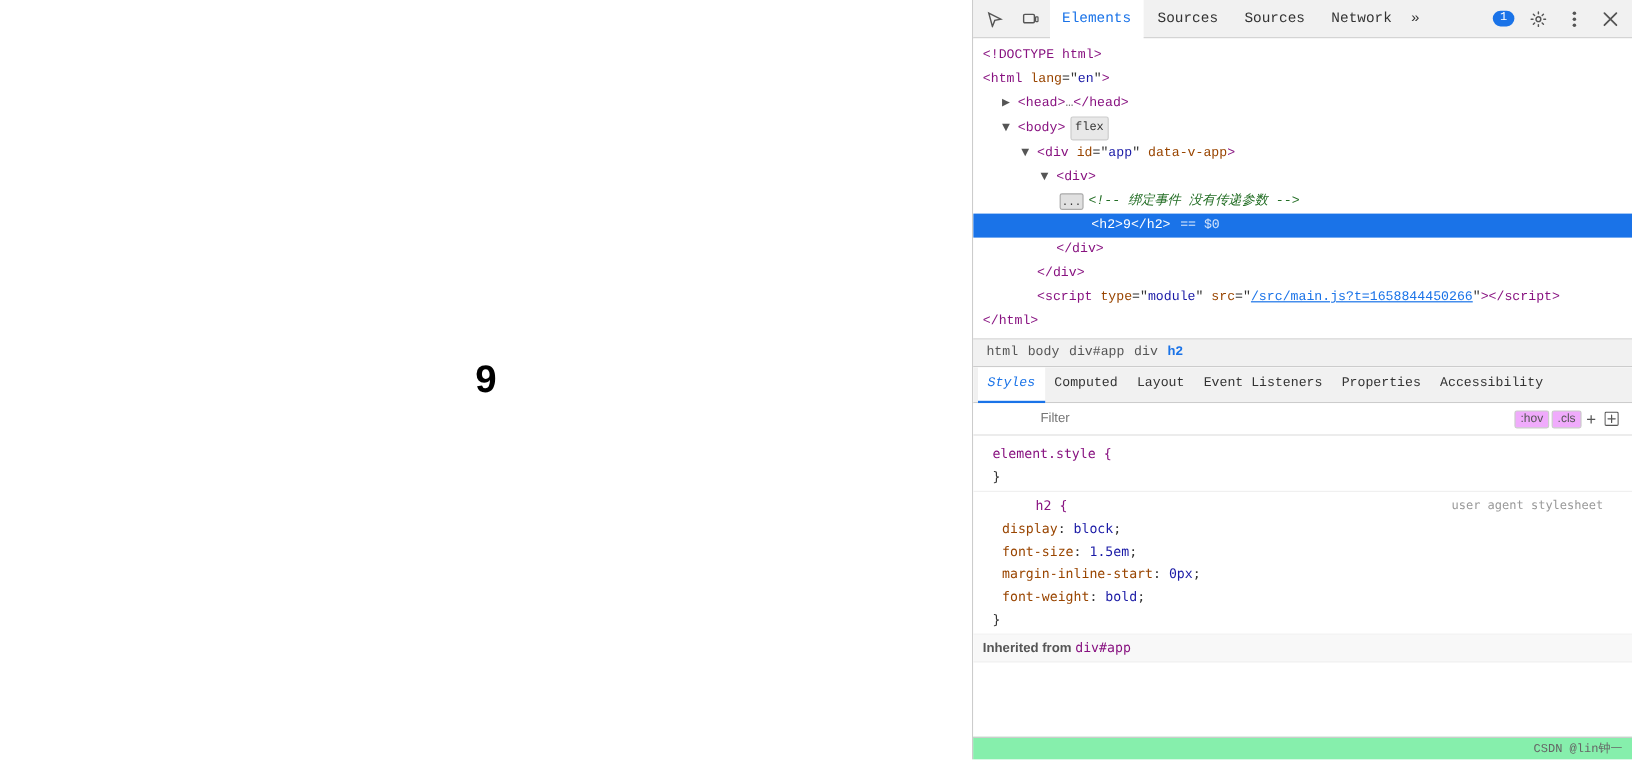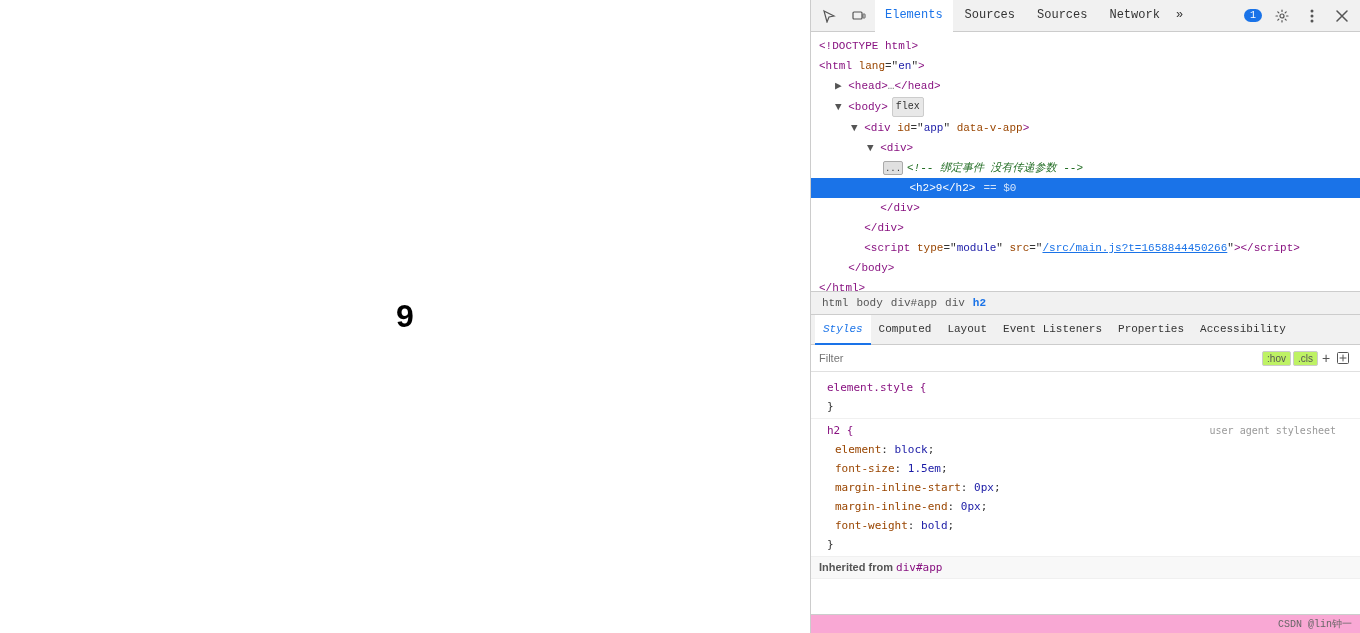--- a/index.html
+++ b/index.html
@@ -152,28 +152,29 @@
       background: #fff;
       flex-shrink: 0;
     }
     #filter-input {
       flex: 1;
       border: none;
       outline: none;
       font-size: 11px;
       color: #333;
       background: transparent;
+      margin-left: 48px;
     }
     .filter-btn {
       padding: 1px 4px;
       margin-left: 2px;
       font-size: 10px;
       cursor: pointer;
       color: #555;
-      background: #bef264;
+      background: #f0abfc;
       border: 1px solid #ccc;
       border-radius: 2px;
     }
     .filter-add-btn {
       width: 16px; height: 16px;
       display: flex; align-items: center; justify-content: center;
       cursor: pointer;
       color: #555;
       font-size: 14px;
       border: none;
@@ -205,21 +206,21 @@
     .css-colon { color: #333; }
     .css-line {
       padding: 1px 16px;
       line-height: 17px;
       font-family: 'Consolas', monospace;
     }
     .css-brace { color: #333; font-size: 11px; }
 
     
     #bottom-bar {
-      background: #f9a8d4;
+      background: #86efac;
       border-top: 1px solid #ccc;
       padding: 2px 8px;
       font-size: 10px;
       color: #666;
       text-align: right;
     }
   </style>
 </head>
 <body>
 
@@ -319,24 +320,20 @@
     </div>
     <div class="tree-line">
       <span style="margin-left:32px"></span>
       <span class="tag">&nbsp;&nbsp;&lt;/div&gt;</span>
     </div>
     <div class="tree-line">
       <span style="margin-left:32px"></span>
       <span class="tag">&nbsp;&nbsp;&lt;script </span><span class="attr-name">type</span><span class="equals-sign">="</span><span class="attr-value">module</span><span class="equals-sign">" </span><span class="attr-name">src</span><span class="equals-sign">="</span><span class="attr-value link-blue">/src/main.js?t=1658844450266</span><span class="equals-sign">"</span><span class="tag">&gt;&lt;/script&gt;</span>
     </div>
     <div class="tree-line">
-      <span style="margin-left:16px"></span>
-      <span class="tag">&nbsp;&nbsp;&lt;/body&gt;</span>
-    </div>
-    <div class="tree-line">
       <span class="tag">&lt;/html&gt;</span>
     </div>
 
   </div>
 
   <div id="breadcrumb">
     <span class="breadcrumb-item">html</span>
     <span class="breadcrumb-item">body</span>
     <span class="breadcrumb-item">div#app</span>
     <span class="breadcrumb-item">div</span>
@@ -372,35 +369,32 @@
       <div class="css-rule-block">
         <div class="css-line" style="padding-left:8px;">
           <span class="css-selector">element.style {</span>
         </div>
         <div class="css-line" style="padding-left:8px;">
           <span class="css-brace">}</span>
         </div>
       </div>
 
       <div class="css-rule-block">
-        <div class="css-line" style="padding-left:8px;display:flex;justify-content:space-between;">
+        <div class="css-line" style="padding-left:8px;display:flex;justify-content:space-between;margin-left:36px;">
           <span class="css-selector">h2 {</span>
           <span class="css-source">user agent stylesheet</span>
         </div>
         <div class="css-line">
-          <span class="css-prop">element</span><span class="css-colon">: </span><span class="css-value">block</span><span class="css-colon">;</span>
+          <span class="css-prop">display</span><span class="css-colon">: </span><span class="css-value">block</span><span class="css-colon">;</span>
         </div>
         <div class="css-line">
           <span class="css-prop">font-size</span><span class="css-colon">: </span><span class="css-value">1.5em</span><span class="css-colon">;</span>
         </div>
         <div class="css-line">
           <span class="css-prop">margin-inline-start</span><span class="css-colon">: </span><span class="css-value">0px</span><span class="css-colon">;</span>
-        </div>
-        <div class="css-line">
-          <span class="css-prop">margin-inline-end</span><span class="css-colon">: </span><span class="css-value">0px</span><span class="css-colon">;</span>
         </div>
         <div class="css-line">
           <span class="css-prop">font-weight</span><span class="css-colon">: </span><span class="css-value">bold</span><span class="css-colon">;</span>
         </div>
         <div class="css-line" style="padding-left:8px;">
           <span class="css-brace">}</span>
         </div>
       </div>
 
       <div class="css-rule-block" style="background:#f8f8f8;padding:4px 8px;">

